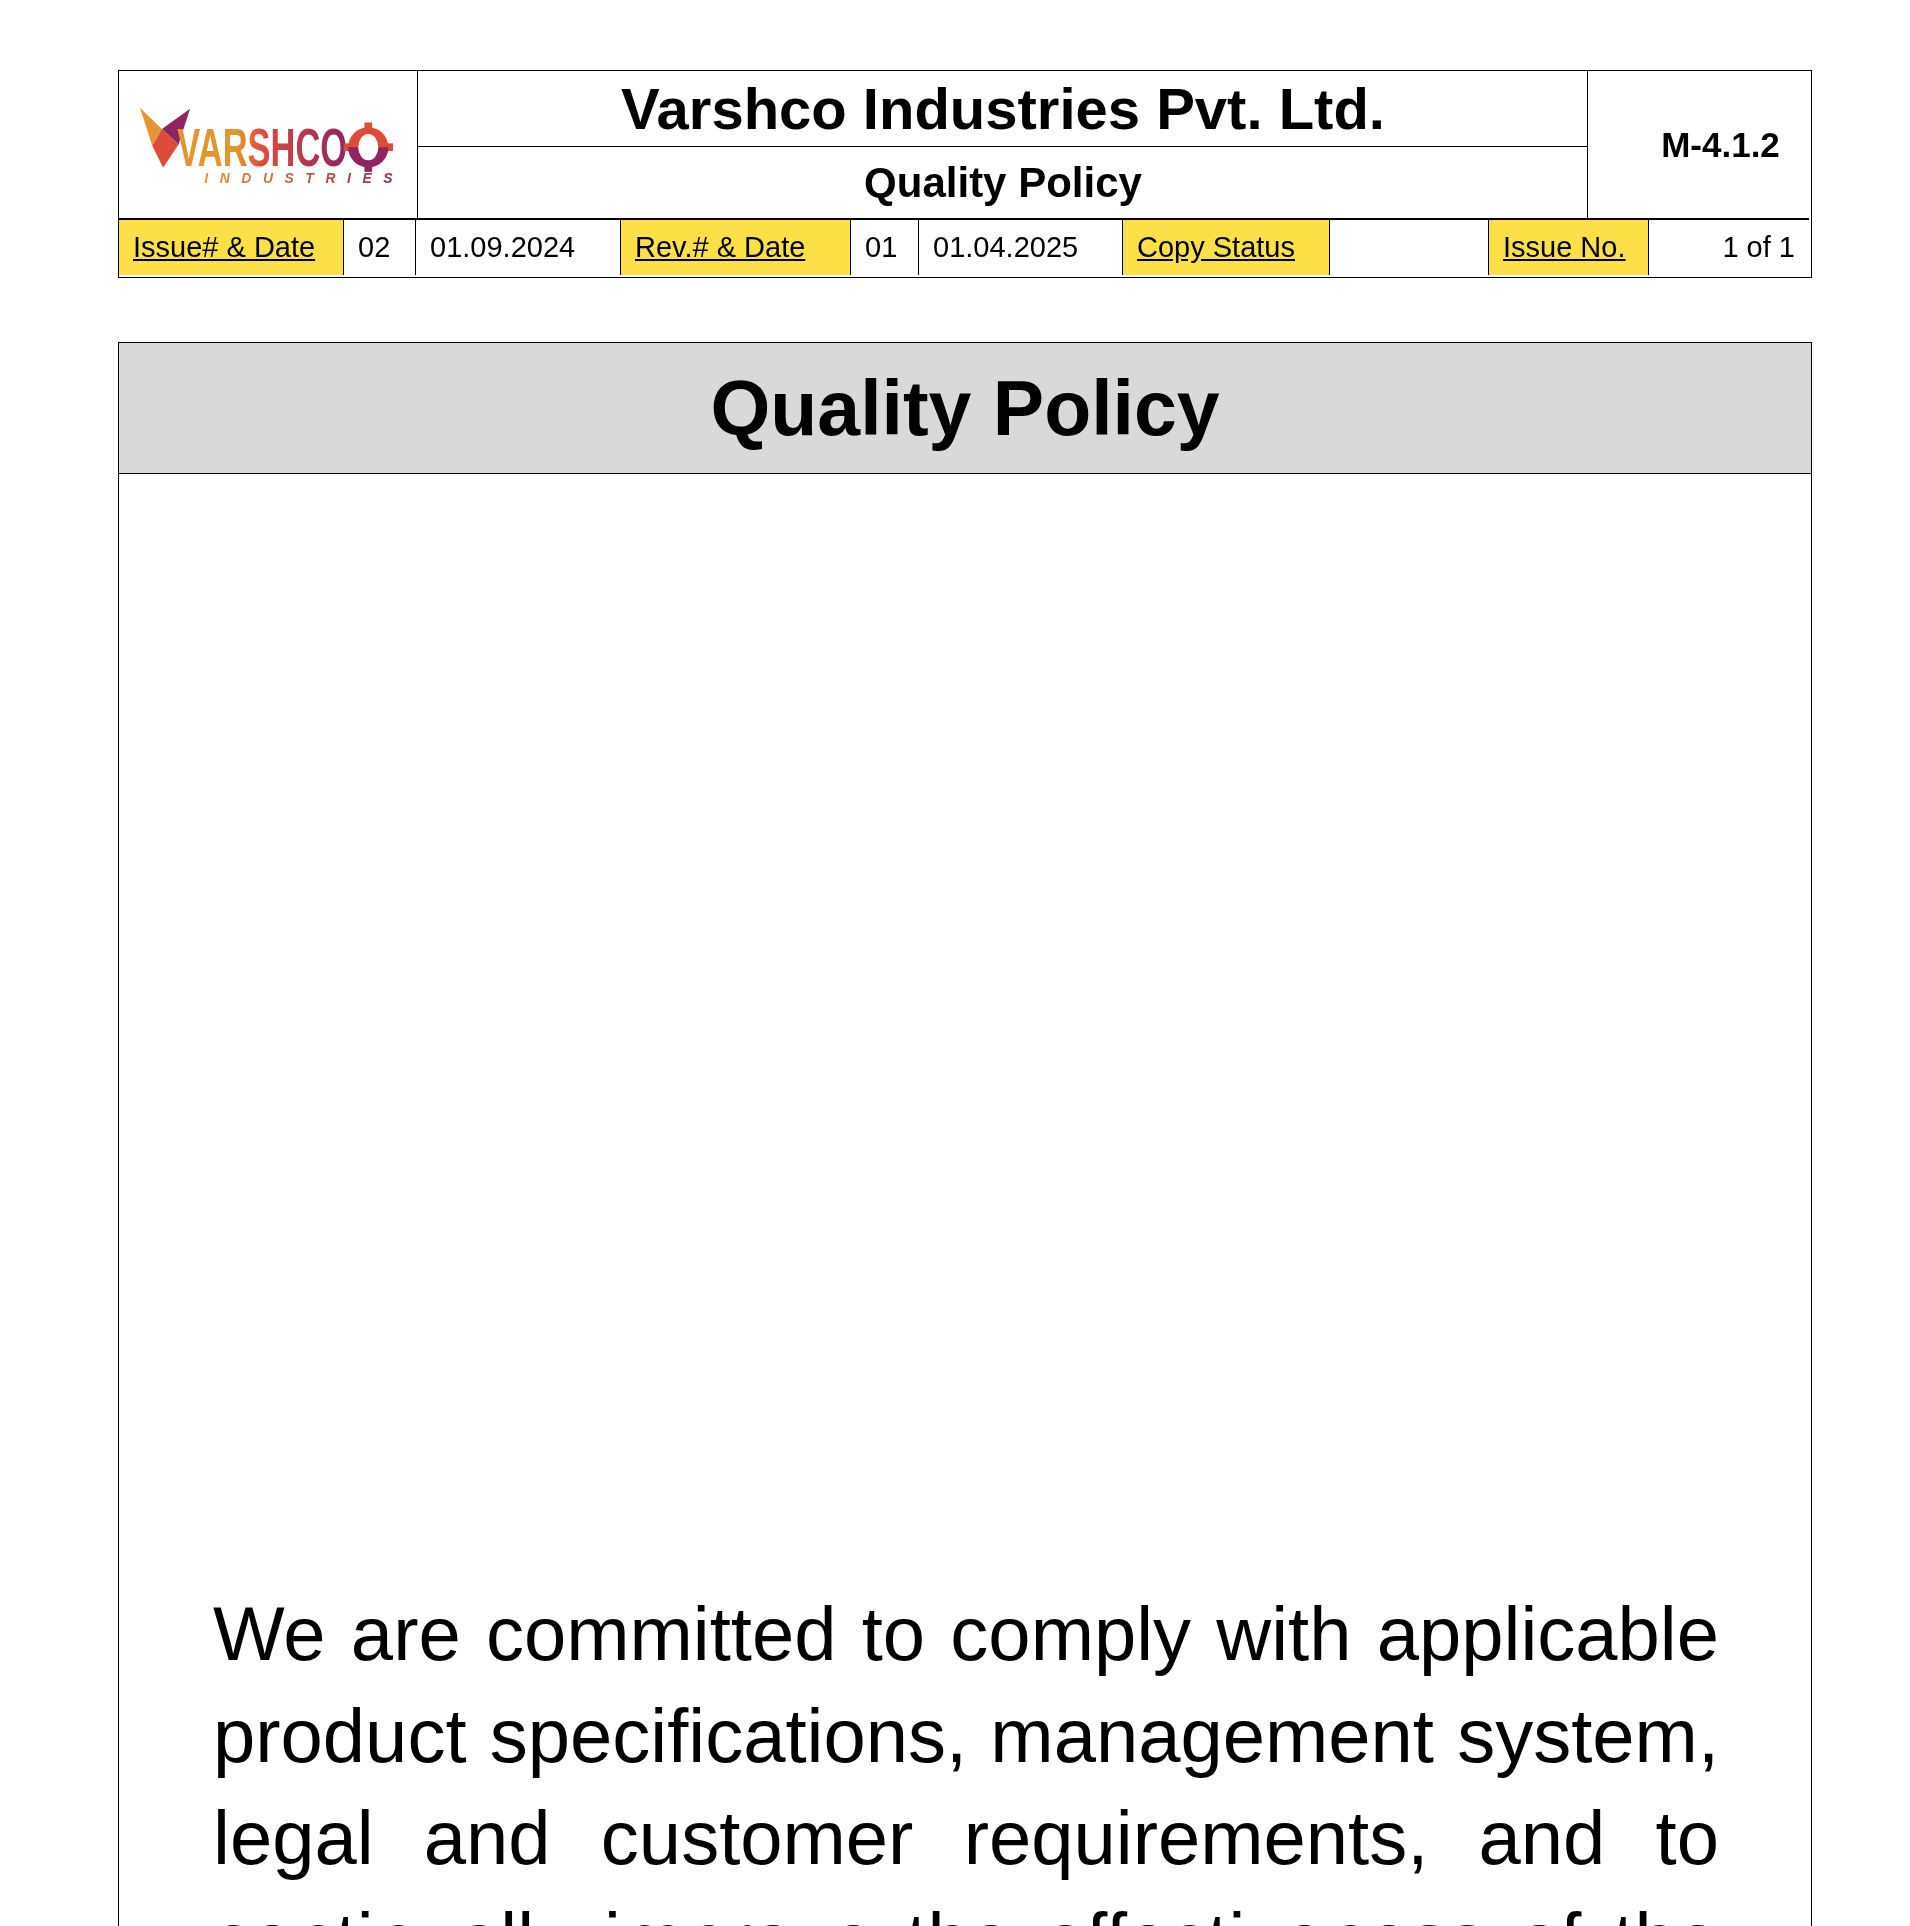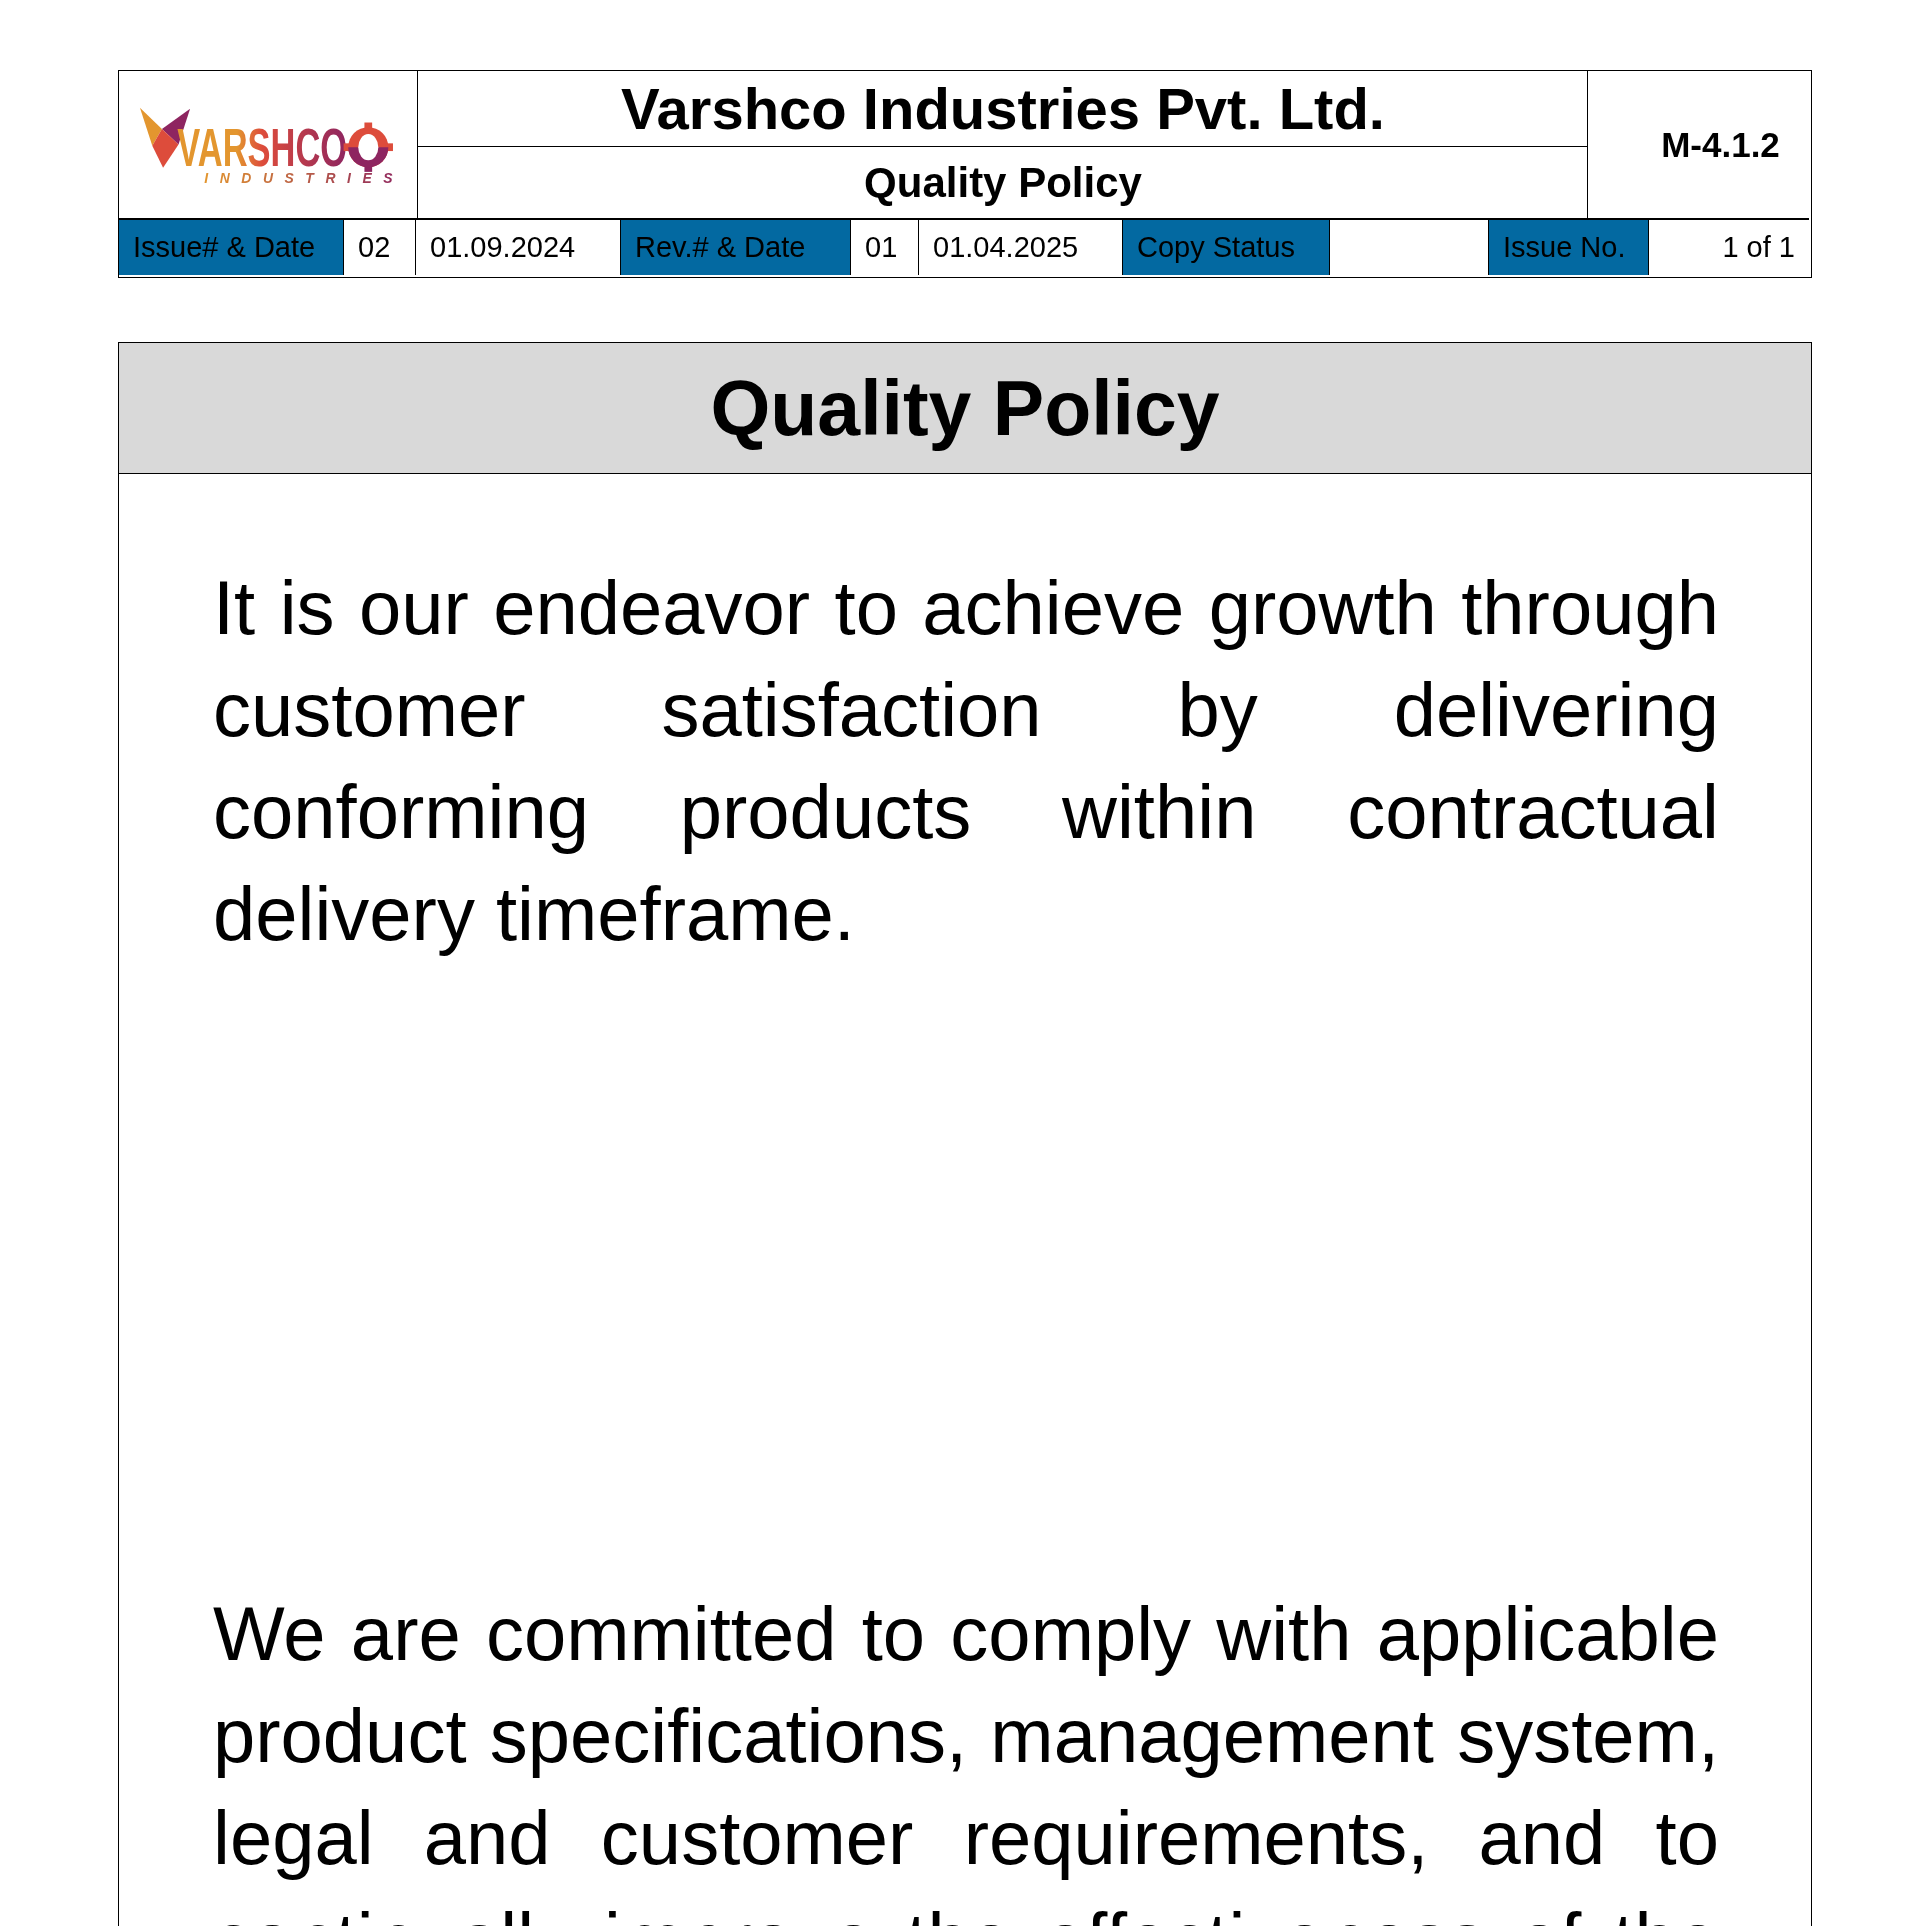--- a/index.html
+++ b/index.html
@@ -13,21 +13,21 @@
   .hdr .title-cell { left:299px; top:0; width:1170px; height:76px; border-bottom:1.9px solid #000;
         display:flex; align-items:center; justify-content:center; font-weight:bold; font-size:58px; }
   .hdr .subtitle-cell { left:299px; top:76px; width:1170px; height:71px;
         display:flex; align-items:center; justify-content:center; font-weight:bold; font-size:42px; }
   .hdr .code-cell { left:1468px; top:0; width:222px; height:147px; border-left:1.5px solid #000;
         display:flex; align-items:center; justify-content:center; font-weight:bold; font-size:35px;padding-left:44px; }
   .hdr .meta-row { left:0; top:147px; width:1690px; height:57px; border-top:2.3px solid #000; display:flex; }
   .meta-row .c { height:100%; box-sizing:border-box; border-right:1.5px solid #000; display:flex; align-items:center;
         padding-left:14px; font-size:29px; white-space:nowrap; }
   .meta-row .c:last-child { border-right:none; justify-content:flex-end; padding-right:14px; }
-  .meta-row .shade { background:#0369a1; }
+  .meta-row .shade { background:#fde047;text-decoration:underline; }
 
   
   .body-box { left:118px; top:342px; width:1694px; height:1960px; border:1.5px solid #000; }
   .body-title { left:0; top:0; width:100%; height:131px; background:#d9d9d9; border-bottom:1.5px solid #000;
         display:flex; align-items:center; justify-content:center; font-weight:bold; font-size:77px; }
   .policy { left:94px; width:1506px; font-size:76px; line-height:102px; text-align:justify; }
   .policy.p1 { top:214px; }
   .policy.p2 { top:727px; }
   .policy.p3 { top:1240px; }
 </style>
@@ -80,16 +80,15 @@
     <div class="c" style="width:204px">01.04.2025</div>
     <div class="c shade" style="width:207px">Copy Status</div>
     <div class="c" style="width:159px"></div>
     <div class="c shade" style="width:160px">Issue No.</div>
     <div class="c" style="width:160px">1 of 1</div>
   </div>
 </div>
 
 <div class="abs body-box">
   <div class="abs body-title">Quality Policy</div>
-  <p class="abs policy p1" style="margin:0">It is our endeavor to achieve growth through customer satisfaction by delivering conforming products within contractual delivery timeframe.</p>
   <p class="abs policy p3" style="margin:0">We are committed to comply with applicable product specifications, management system, legal and customer requirements, and to continually improve the effectiveness of the quality management system with participation of interested parties.</p>
 </div>
 
 
 </body></html>

